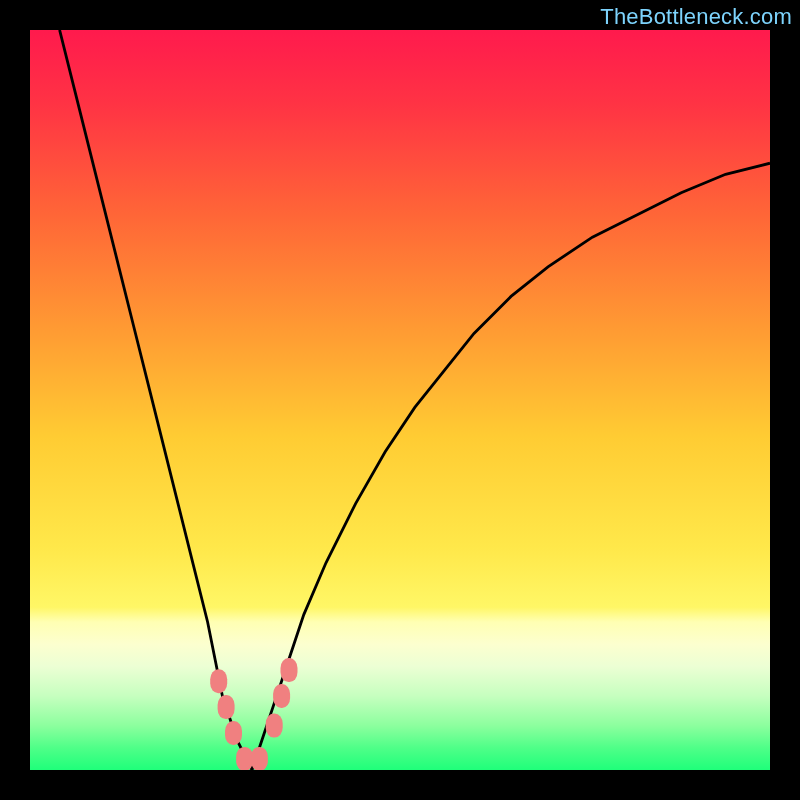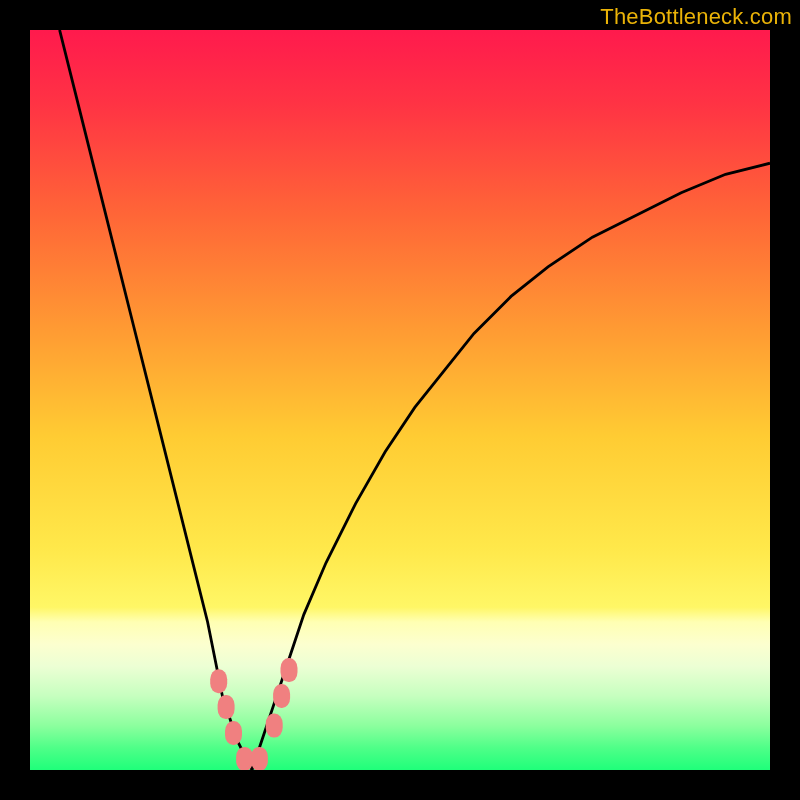--- a/index.html
+++ b/index.html
@@ -29,21 +29,21 @@
     width: 100%;
     height: 100%;
     display: block;
   }
   .watermark {
     position: absolute;
     top: 4px;
     right: 8px;
     font-size: 22px;
     font-weight: 500;
-    color: #eab308;
+    color: #7dd3fc;
     letter-spacing: 0.2px;
   }
 </style>
 </head>
 <body>
 
 <div class="frame">
 
   <div class="plot-area">
     <svg class="plot-svg" viewBox="0 0 740 740" preserveAspectRatio="none">

